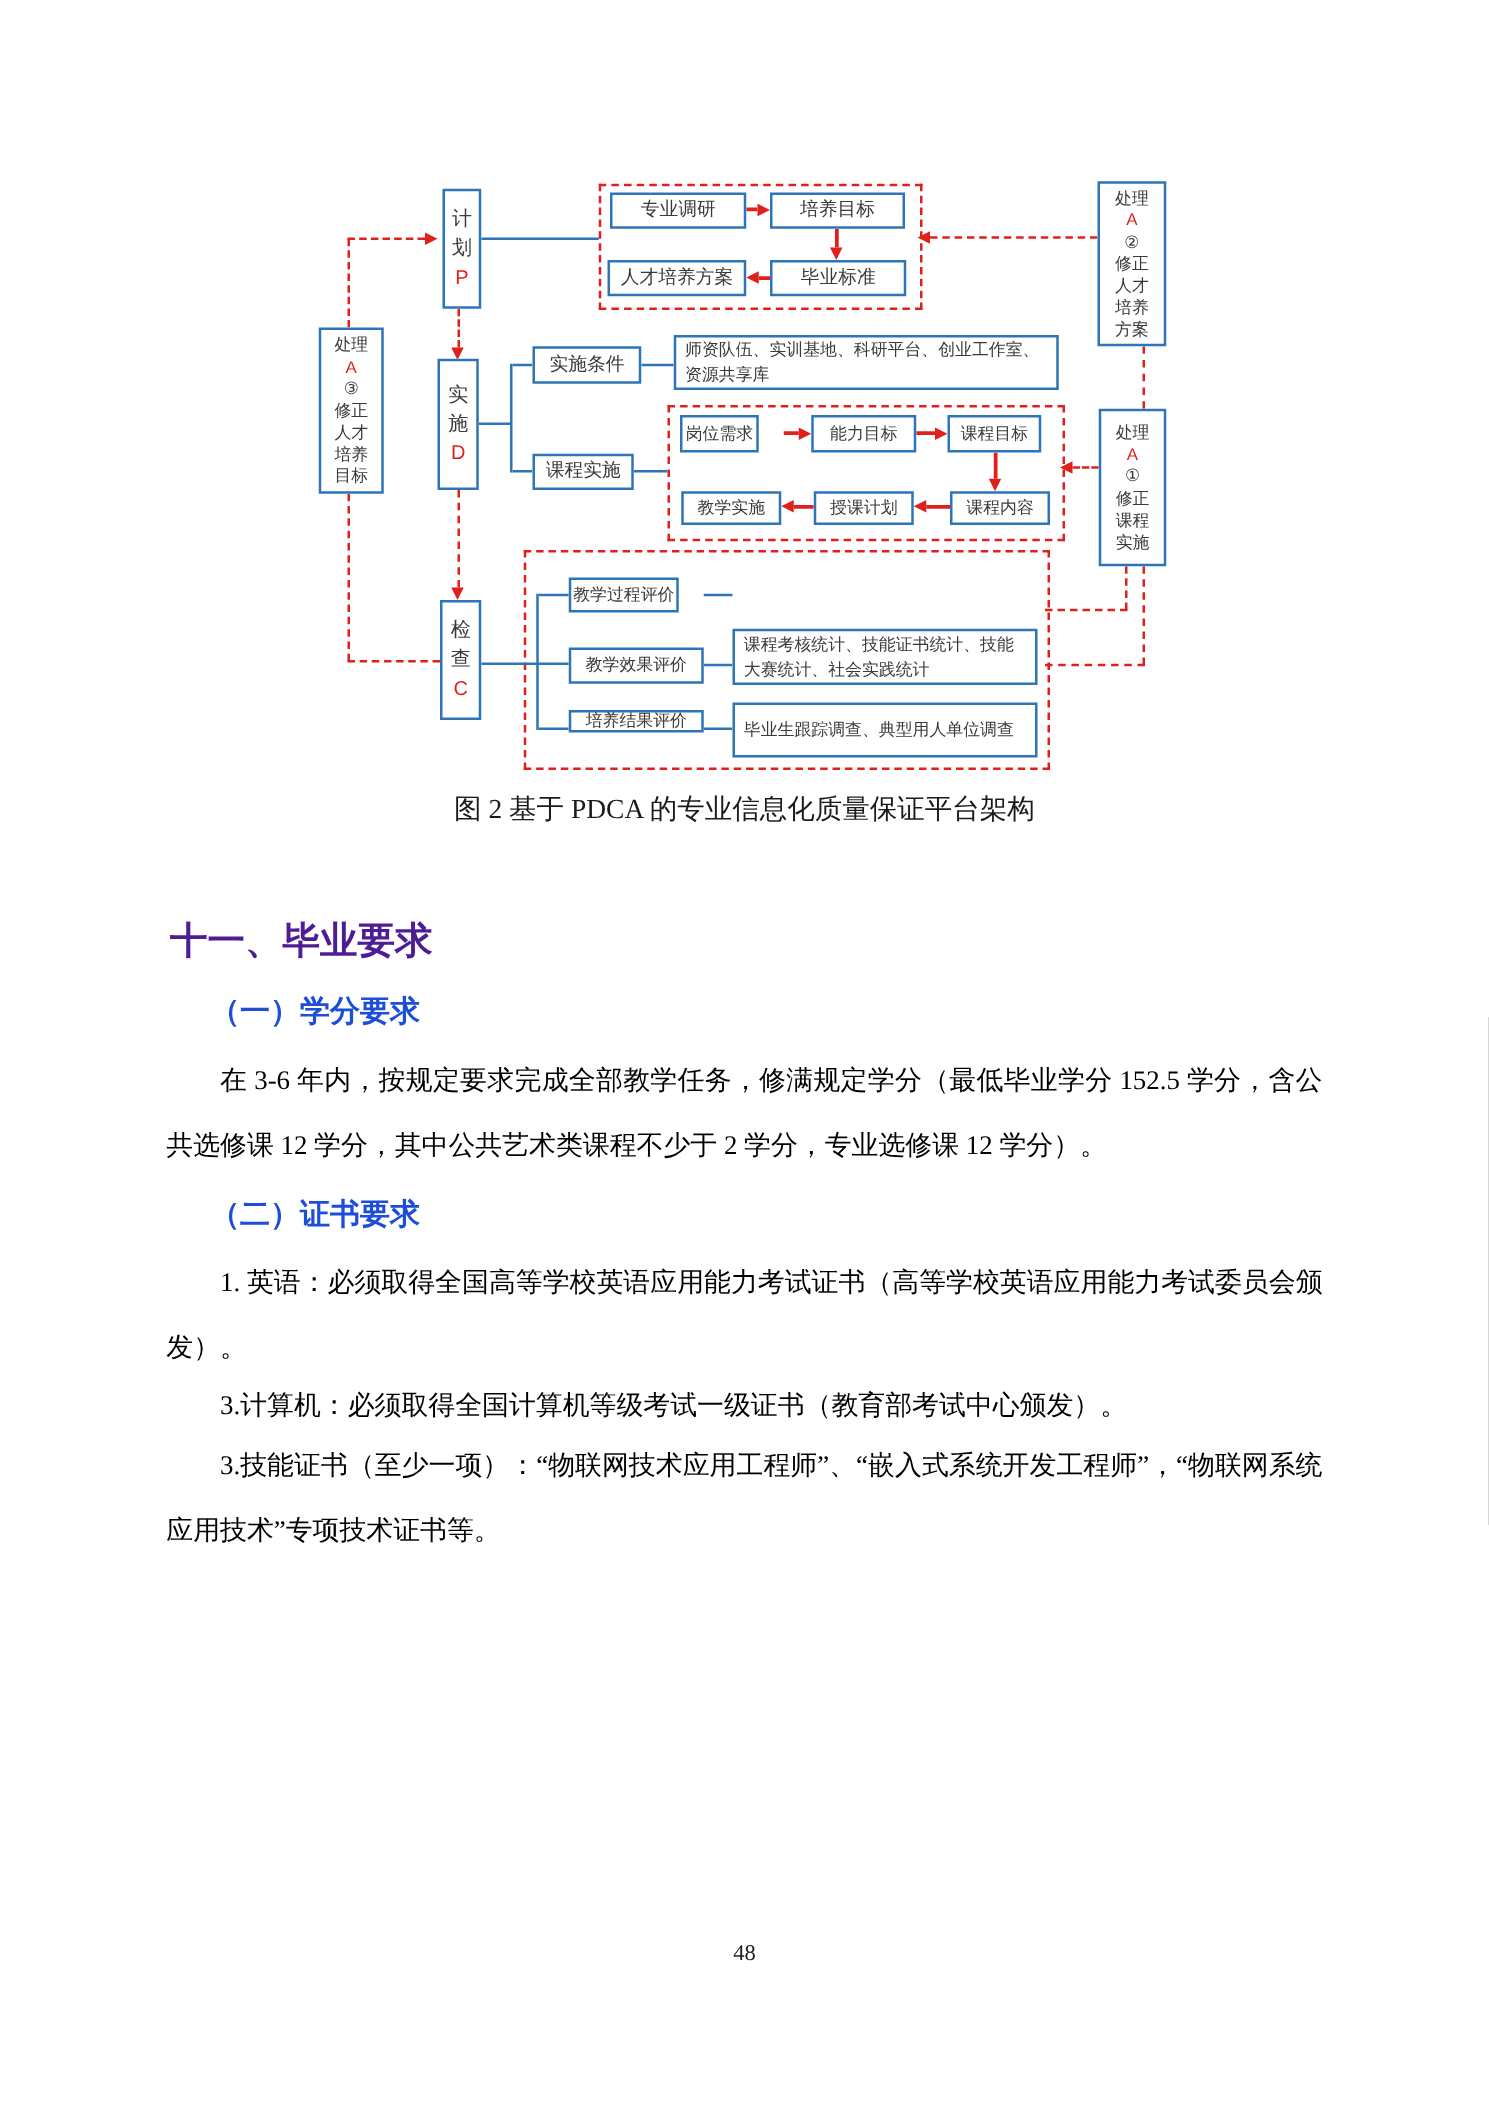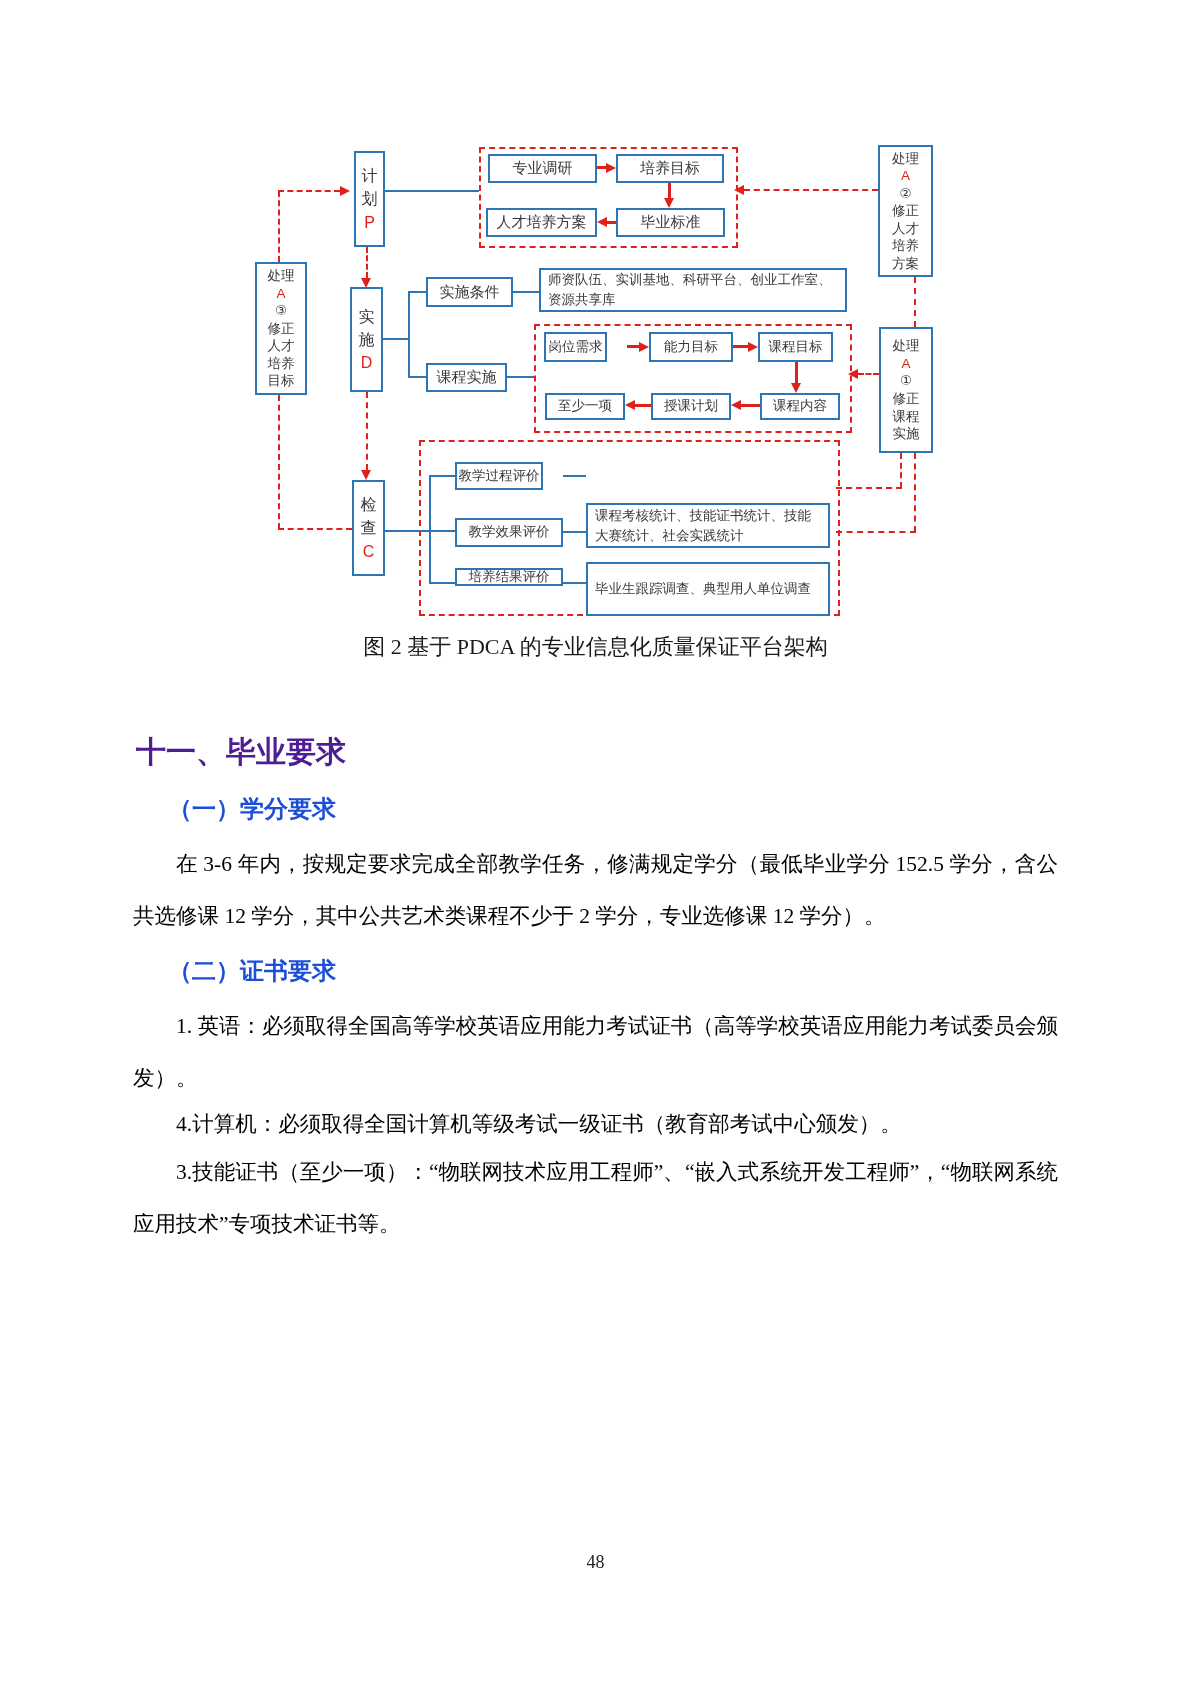--- a/index.html
+++ b/index.html
@@ -171,44 +171,44 @@
   <div class="bx sm" style="left:758px;top:332px;width:75px;height:30px">
       <span>课程目标</span>
     </div>
   <div class="bx sm" style="left:760px;top:393px;width:80px;height:27px">
       <span>课程内容</span>
     </div>
   <div class="bx sm" style="left:651px;top:393px;width:80px;height:27px">
       <span>授课计划</span>
     </div>
   <div class="bx sm" style="left:545px;top:393px;width:80px;height:27px">
-      <span>至少一项</span>
+      <span>教学实施</span>
     </div>
 
   <div class="bx sm" style="left:455px;top:462px;width:88px;height:28px">
       <span>教学过程评价</span>
     </div>
   <div class="bx sm" style="left:455px;top:518px;width:108px;height:29px">
       <span>教学效果评价</span>
     </div>
   <div class="bx sm leftal" style="left:586px;top:503px;width:244px;height:45px">
       <span>课程考核统计、技能证书统计、技能大赛统计、社会实践统计</span>
     </div>
   <div class="bx sm" style="left:455px;top:568px;width:108px;height:18px">
       <span>培养结果评价</span>
     </div>
-  <div class="bx sm leftal" style="left:586px;top:562px;width:244px;height:54px">
+  <div class="bx sm leftal" style="left:586px;top:562px;width:244px;height:44px">
       <span>毕业生跟踪调查、典型用人单位调查</span>
     </div>
 
   <div class="caption" style="top:632px">图 2 基于 PDCA 的专业信息化质量保证平台架构</div>
 
   <div class="h1" style="top:732px">十一、毕业要求</div>
   <div class="h2" style="top:793px">（一）学分要求</div>
   <div class="para" style="top:838px">在 3-6 年内，按规定要求完成全部教学任务，修满规定学分（最低毕业学分 152.5 学分，含公共选修课 12 学分，其中公共艺术类课程不少于 2 学分，专业选修课 12 学分）。</div>
   <div class="h2" style="top:955px">（二）证书要求</div>
   <div class="para" style="top:1000px">1. 英语：必须取得全国高等学校英语应用能力考试证书（高等学校英语应用能力考试委员会颁发）。</div>
-  <div class="para" style="top:1098px">4.计算机：必须取得全国计算机等级考试一级证书（教育部考试中心颁发）。</div>
+  <div class="para" style="top:1098px">3.计算机：必须取得全国计算机等级考试一级证书（教育部考试中心颁发）。</div>
   <div class="para" style="top:1146px">3.技能证书（至少一项）：“物联网技术应用工程师”、“嵌入式系统开发工程师”，“物联网系统应用技术”专项技术证书等。</div>
 
   <div class="pgnum" style="top:1552px">48</div>
 
 </div>
 
 </body></html>

